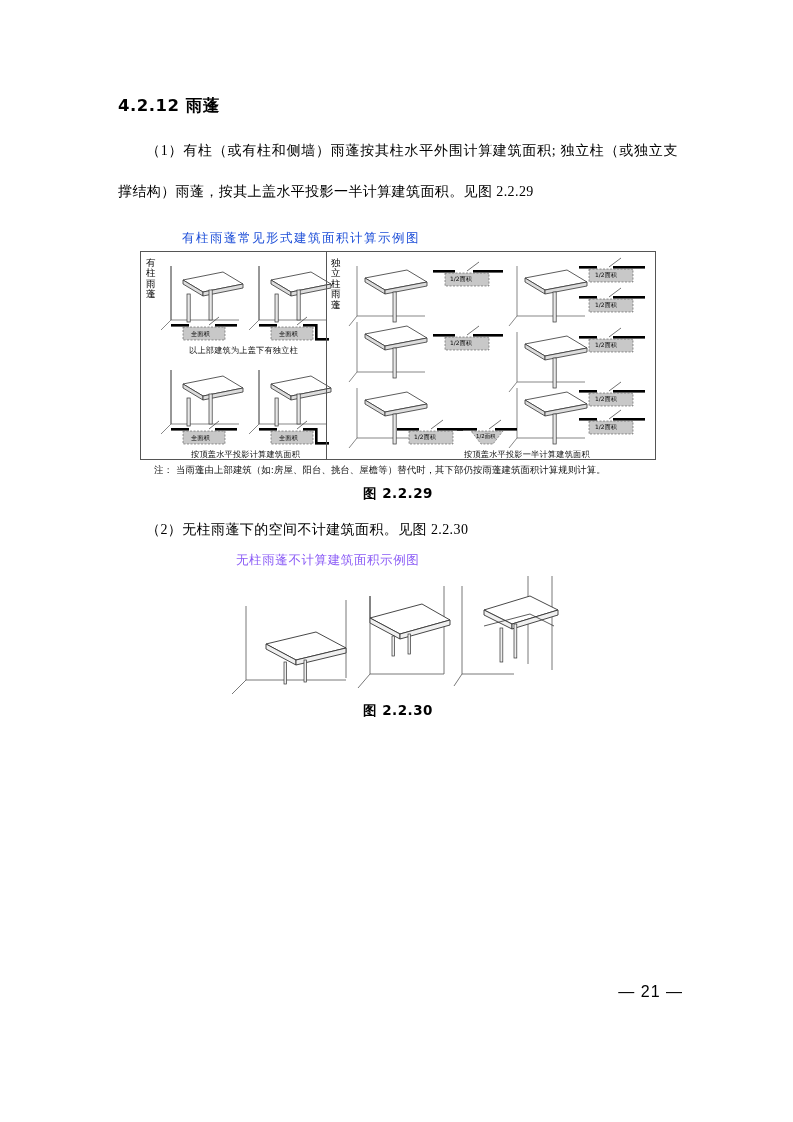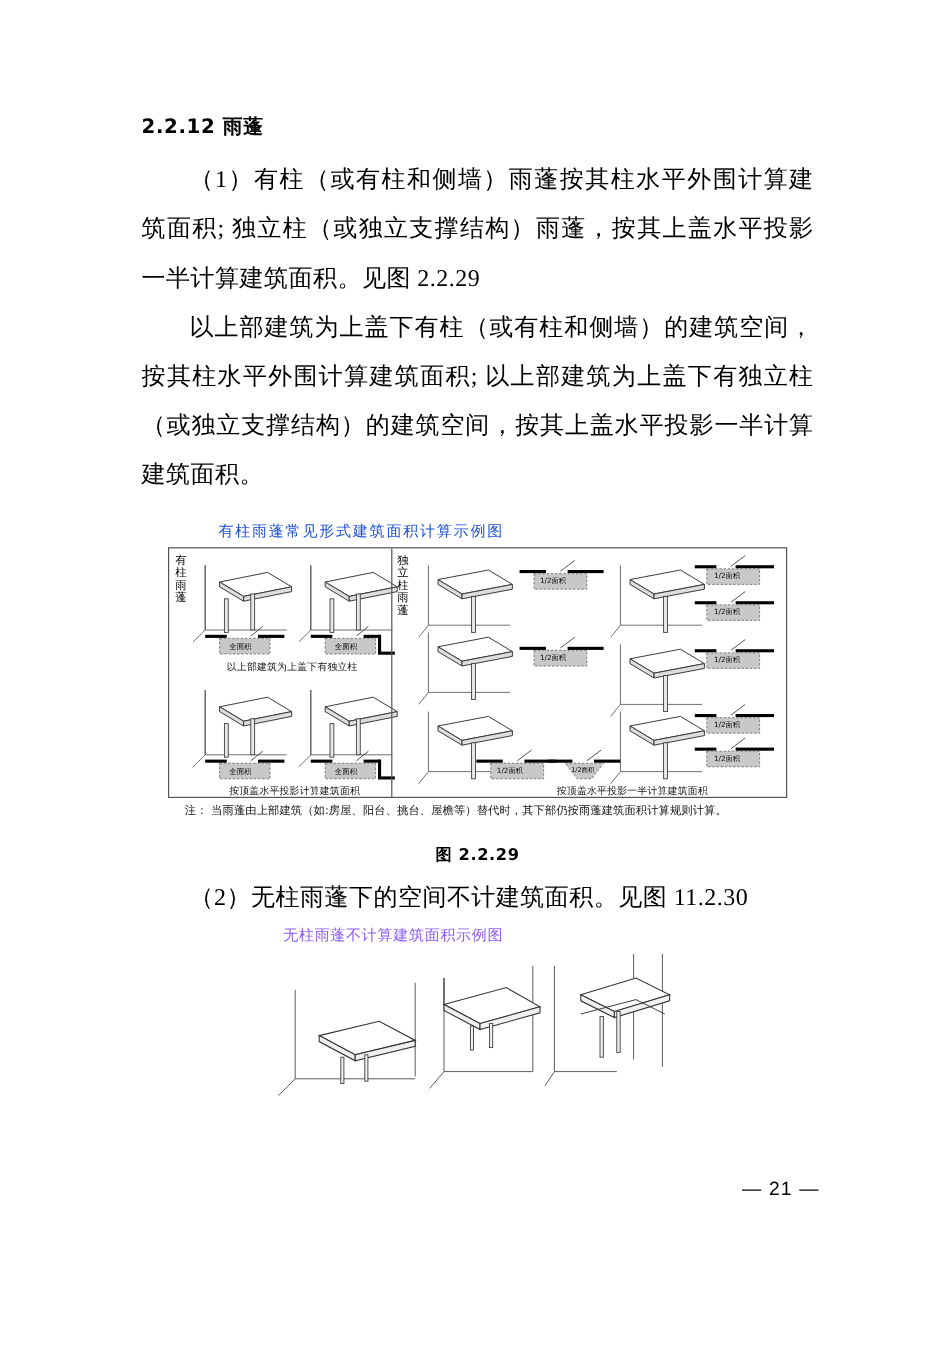--- a/index.html
+++ b/index.html
@@ -28,40 +28,40 @@
   
   .sec-heading {
     font-family: "DejaVu Sans", "Liberation Sans", sans-serif;
     font-weight: bold;
     font-size: 16.5px;
     letter-spacing: 0.5px;
     margin: 0 0 14px 0;
     line-height: 1.2;
   }
   .para {
-    font-size: 20px;
+    font-size: 14px;
     line-height: 41px;
     text-align: justify;
     text-justify: inter-ideograph;
     margin: 0 0 0 0;
     text-indent: 2em;
     letter-spacing: 0.4px;
   }
 
   
   .figure-wrap {
     margin: 6px 0 0 0;
     text-align: center;
   }
   .fig-caption {
     font-family: "DejaVu Sans", "Liberation Sans", sans-serif;
     font-weight: bold;
     font-size: 13.5px;
     text-align: center;
-    margin-top: 22px;
+    margin-top: 8px;
     letter-spacing: .5px;
   }
   .fig-note {
     font-family: "DejaVu Sans", "Liberation Sans", sans-serif;
     font-size: 9.4px;
     text-align: left;
     margin: 4px 0 0 14px;
     color: #111;
     letter-spacing: 0.1px;
   }
@@ -137,25 +137,24 @@
     letter-spacing: 1px;
   }
   svg { display:block; }
 </style>
 </head>
 <body>
 
 <div id="page">
   <div class="content">
 
-    <h2 class="sec-heading">2.2.12 雨蓬</h2>
+    <h2 class="sec-heading">4.2.12 雨蓬</h2>
 
     <p class="para">（1）有柱（或有柱和侧墙）雨蓬按其柱水平外围计算建筑面积; 独立柱（或独立支撑结构）雨蓬，按其上盖水平投影一半计算建筑面积。见图 2.2.29</p>
 
-    <p class="para">以上部建筑为上盖下有柱（或有柱和侧墙）的建筑空间，按其柱水平外围计算建筑面积; 以上部建筑为上盖下有独立柱（或独立支撑结构）的建筑空间，按其上盖水平投影一半计算建筑面积。</p>
 
     <div class="figure-wrap">
 
       <div class="diagram1">
 
         <div class="d1-title">有柱雨蓬常见形式建筑面积计算示例图</div>
 
         <div class="d1-frame">
           <div class="d1-divider"></div>
 
@@ -308,21 +307,21 @@
             </g>
           </svg>
         </div>
 
         <div class="fig-note">注： 当雨蓬由上部建筑（如:房屋、阳台、挑台、屋檐等）替代时，其下部仍按雨蓬建筑面积计算规则计算。</div>
       </div>
 
       <div class="fig-caption">图 2.2.29</div>
     </div>
 
-    <p class="para" style="margin-top:6px;">（2）无柱雨蓬下的空间不计建筑面积。见图 11.2.30</p>
+    <p class="para" style="margin-top:6px;">（2）无柱雨蓬下的空间不计建筑面积。见图 2.2.30</p>
 
     <div class="figure-wrap" style="margin-top:2px;">
       <div class="diagram2">
         <div class="d2-title">无柱雨蓬不计算建筑面积示例图</div>
 
         <svg width="340" height="140" viewBox="0 0 340 140" style="position:absolute;left:0;top:18px;">
 
           <g>
             <path d="M18 36 L18 110 M18 110 L4 124 M18 110 L118 110" stroke="#555" stroke-width="0.8" fill="none"></path>
             <path d="M118 30 L118 108" stroke="#555" stroke-width="0.8" fill="none"></path>
@@ -353,20 +352,21 @@
             <path d="M30 40 L30 45 L58 59 L58 54 Z" fill="#f0f0f0" stroke="#333" stroke-width="0.9"></path>
             <path d="M58 54 L58 59 L104 45 L104 40 Z" fill="#f0f0f0" stroke="#333" stroke-width="0.9"></path>
 
             <path d="M30 56 L76 44 L100 56" stroke="#333" stroke-width="0.8" fill="none"></path>
             <rect x="46" y="58" width="2.8" height="34" fill="#eee" stroke="#333" stroke-width="0.7"></rect>
             <rect x="60" y="54" width="2.8" height="34" fill="#eee" stroke="#333" stroke-width="0.7"></rect>
           </g>
         </svg>
       </div>
 
+      <div class="fig-caption" style="margin-top:10px;">图 2.2.30</div>
     </div>
 
 
 
   </div>
 
   <div class="page-number">— 21 —</div>
 </div>
 
 </body></html>

